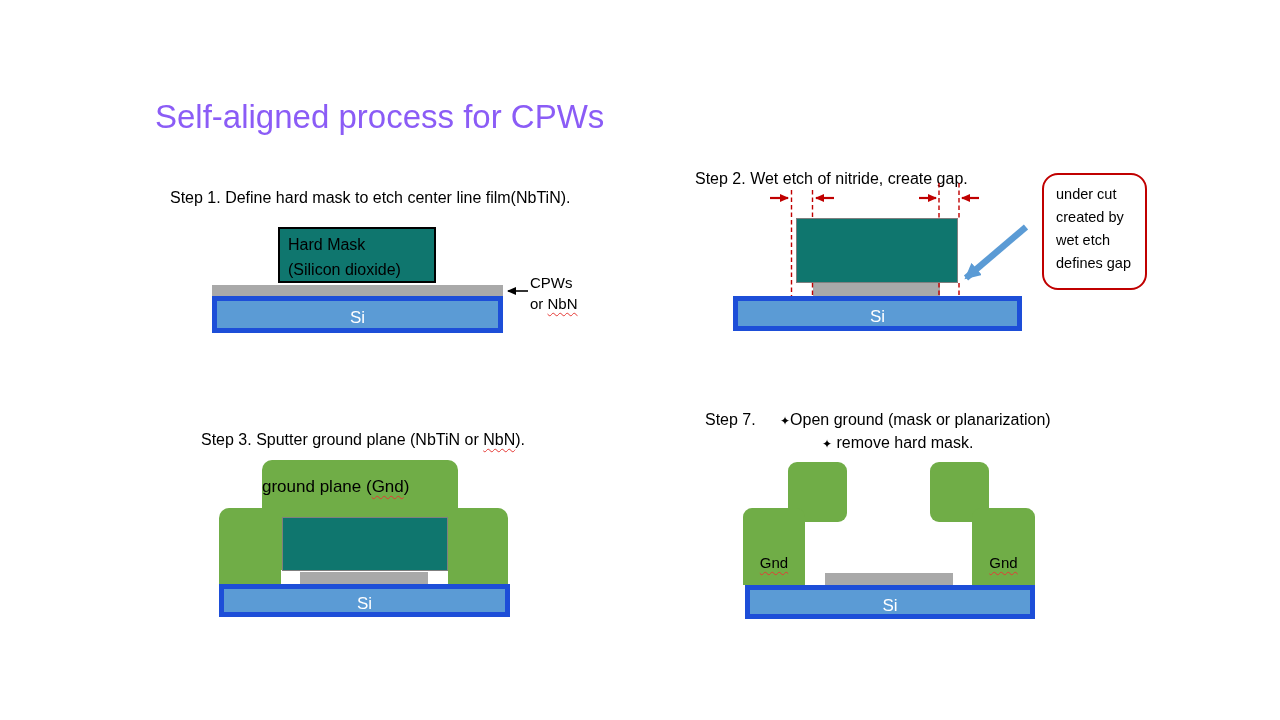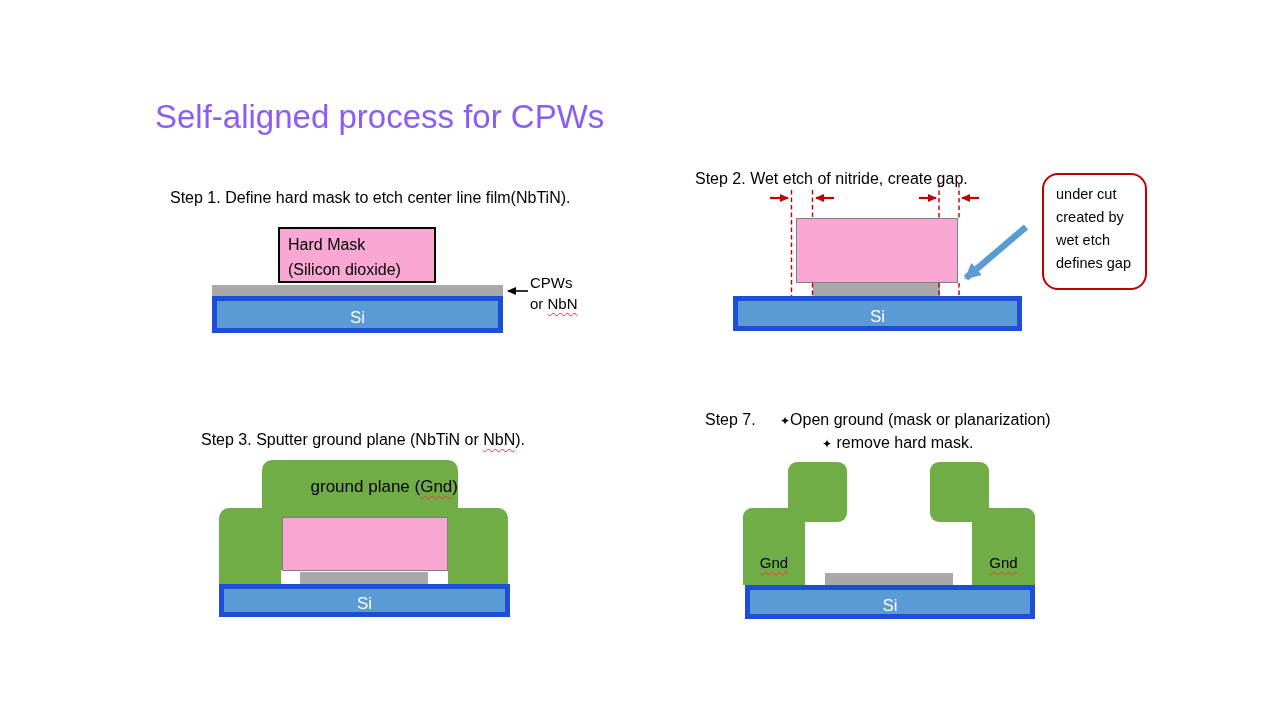--- a/index.html
+++ b/index.html
@@ -1,28 +1,28 @@
 <!DOCTYPE html>
 <html><head>
 <meta charset="utf-8">
 <style>
   html,body{margin:0;padding:0;}
   body{width:1280px;height:720px;background:#fff;font-family:"Liberation Sans",sans-serif;position:relative;overflow:hidden;}
   .abs{position:absolute;}
   .slide-title{left:155px;top:98px;font-size:33px;font-weight:300;color:#8b5cf6;letter-spacing:0px;}
   .step-heading{font-size:16px;color:#000;white-space:nowrap;}
-  .yellow{background:#f9a8d4;}
+  .yellow{background:#0f766e;}
   .green{background:#70AD47;}
   .grayfilm{background:#A9A9A9;}
   .siBar{background:#5B9BD5;border:5px solid #1d4ed8;color:#fff;text-align:center;font-size:17px;box-sizing:border-box;}
   .squig{text-decoration:underline;text-decoration-style:wavy;text-decoration-color:#e53935;text-decoration-thickness:1px;text-underline-offset:3px;}
   .callout{border:2.5px solid #C00000;border-radius:16px;background:#fff;font-size:14.5px;line-height:23px;color:#000;padding:8px 0 0 12px;box-sizing:border-box;margin-left:20px;}
   .hardmask-box{border:2px solid #000;font-size:16px;line-height:25px;color:#000;padding:3px 0 0 8px;box-sizing:border-box;}
   .thinborder{border:1px solid #7f7f7f;box-sizing:border-box;}
-  .gp-label{font-size:17px;color:#000;text-align:right;}
+  .gp-label{font-size:17px;color:#000;text-align:left;}
   .gnd-label{font-size:15px;color:#000;text-align:center;}
   .film-label{font-size:15px;line-height:21px;color:#000;}
   .bullet-glyph{font-size:12px;}
   svg.overlay{position:absolute;left:0;top:0;pointer-events:none;z-index:10;}
   .z1{z-index:1}.z2{z-index:2}.z3{z-index:3}.z4{z-index:4}
 </style>
 </head>
 <body>
 
 <div class="abs slide-title">Self-aligned process for CPWs</div>

